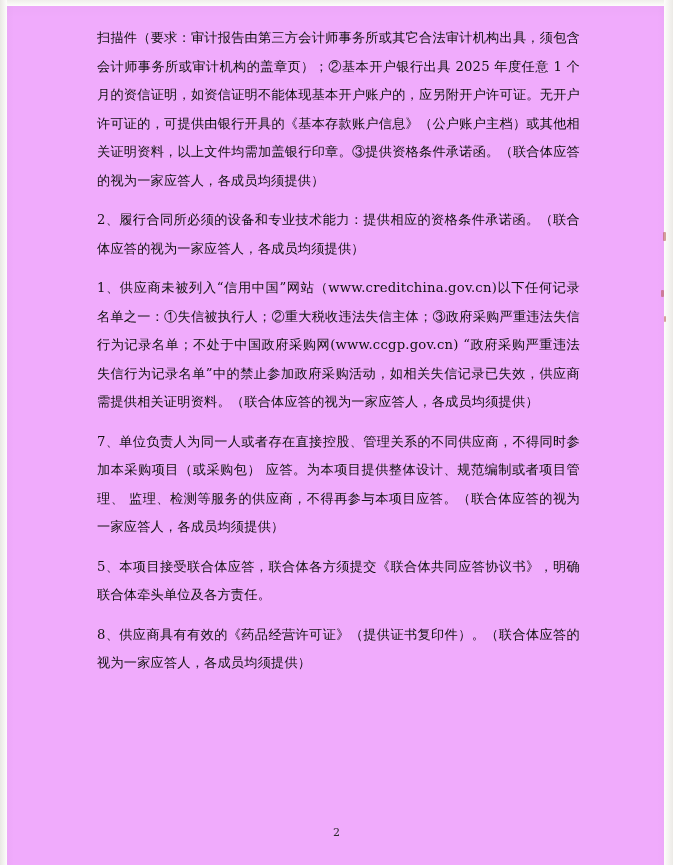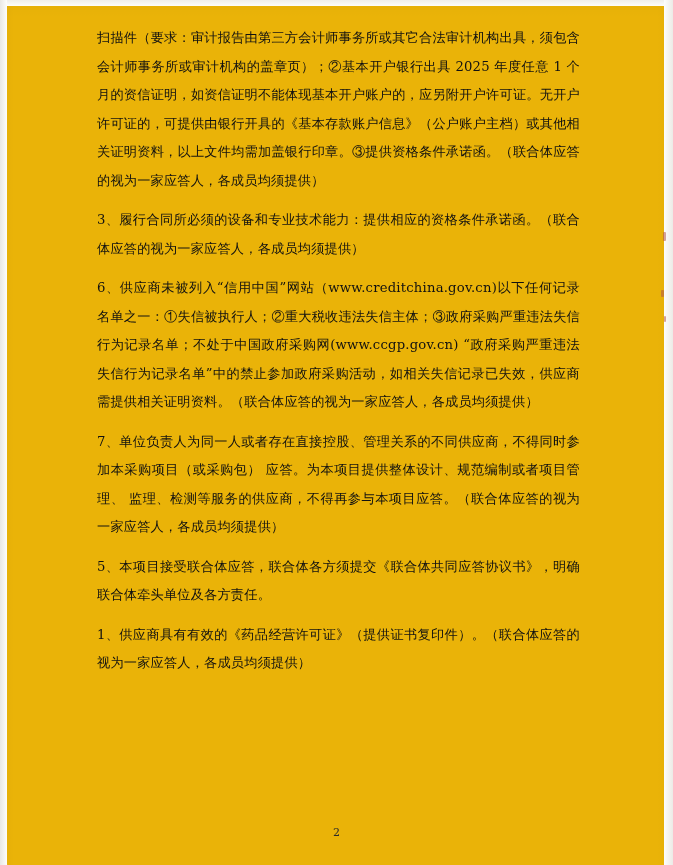--- a/index.html
+++ b/index.html
@@ -11,21 +11,21 @@
     width: 673px;
     height: 865px;
     font-family: "DejaVu Serif", "Liberation Serif", serif;
     color: #0f0f0f;
     position: relative;
     overflow: hidden;
   }
   .page {
     position: absolute;
     inset: 0;
-    background: #eab308;
+    background: #f0abfc;
     border-radius: 8px;
   }
   
   .page::before {
     content: "";
     position: absolute;
     inset: 0;
     background:
       linear-gradient(90deg, rgba(0,0,0,0.035) 0px, rgba(0,0,0,0.0) 14px),
       linear-gradient(270deg, rgba(0,0,0,0.03) 0px, rgba(0,0,0,0.0) 16px),
@@ -89,25 +89,25 @@
 </head>
 <body>
 
 <div class="page">
   <div class="edge-top"></div>
   <div class="edge-left"></div>
   <div class="edge-right"></div>
 
   <div class="content">
     <p class="hang gap">扫描件（要求：审计报告由第三方会计师事务所或其它合法审计机构出具，须包含会计师事务所或审计机构的盖章页）；②基本开户银行出具 2025 年度任意 1 个月的资信证明，如资信证明不能体现基本开户账户的，应另附开户许可证。无开户许可证的，可提供由银行开具的《基本存款账户信息》（公户账户主档）或其他相关证明资料，以上文件均需加盖银行印章。③提供资格条件承诺函。（联合体应答的视为一家应答人，各成员均须提供）</p>
-    <p class="hang gap">3、履行合同所必须的设备和专业技术能力：提供相应的资格条件承诺函。（联合体应答的视为一家应答人，各成员均须提供）</p>
-    <p class="hang gap">6、供应商未被列入“信用中国”网站（www.creditchina.gov.cn)以下任何记录名单之一：①失信被执行人；②重大税收违法失信主体；③政府采购严重违法失信行为记录名单；不处于中国政府采购网(www.ccgp.gov.cn) “政府采购严重违法失信行为记录名单”中的禁止参加政府采购活动，如相关失信记录已失效，供应商需提供相关证明资料。（联合体应答的视为一家应答人，各成员均须提供）</p>
+    <p class="hang gap">2、履行合同所必须的设备和专业技术能力：提供相应的资格条件承诺函。（联合体应答的视为一家应答人，各成员均须提供）</p>
+    <p class="hang gap">1、供应商未被列入“信用中国”网站（www.creditchina.gov.cn)以下任何记录名单之一：①失信被执行人；②重大税收违法失信主体；③政府采购严重违法失信行为记录名单；不处于中国政府采购网(www.ccgp.gov.cn) “政府采购严重违法失信行为记录名单”中的禁止参加政府采购活动，如相关失信记录已失效，供应商需提供相关证明资料。（联合体应答的视为一家应答人，各成员均须提供）</p>
     <p class="hang gap">7、单位负责人为同一人或者存在直接控股、管理关系的不同供应商，不得同时参加本采购项目（或采购包） 应答。为本项目提供整体设计、规范编制或者项目管理、 监理、检测等服务的供应商，不得再参与本项目应答。（联合体应答的视为一家应答人，各成员均须提供）</p>
     <p class="hang gap">5、本项目接受联合体应答，联合体各方须提交《联合体共同应答协议书》，明确联合体牵头单位及各方责任。</p>
-    <p class="hang gap">1、供应商具有有效的《药品经营许可证》（提供证书复印件）。（联合体应答的视为一家应答人，各成员均须提供）</p>
+    <p class="hang gap">8、供应商具有有效的《药品经营许可证》（提供证书复印件）。（联合体应答的视为一家应答人，各成员均须提供）</p>
 
   </div>
 
   <div class="mark m1"></div>
   <div class="mark m2"></div>
   <div class="mark m3"></div>
 
   <div class="pageno">2</div>
 </div>
 

